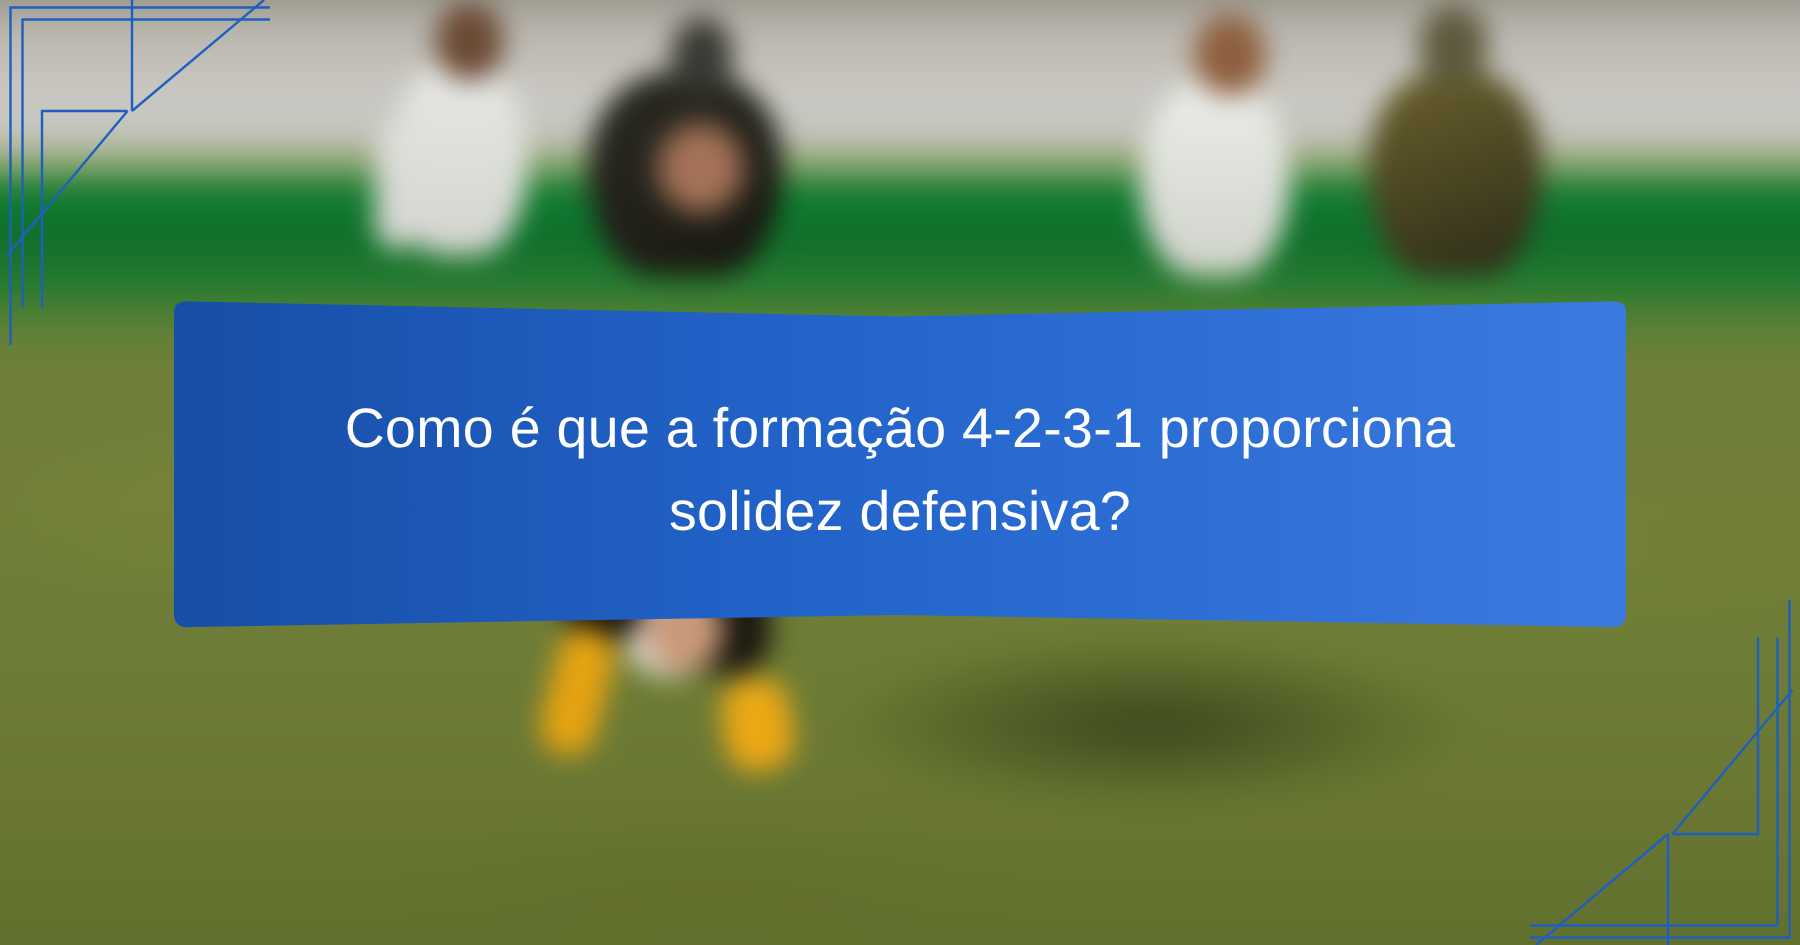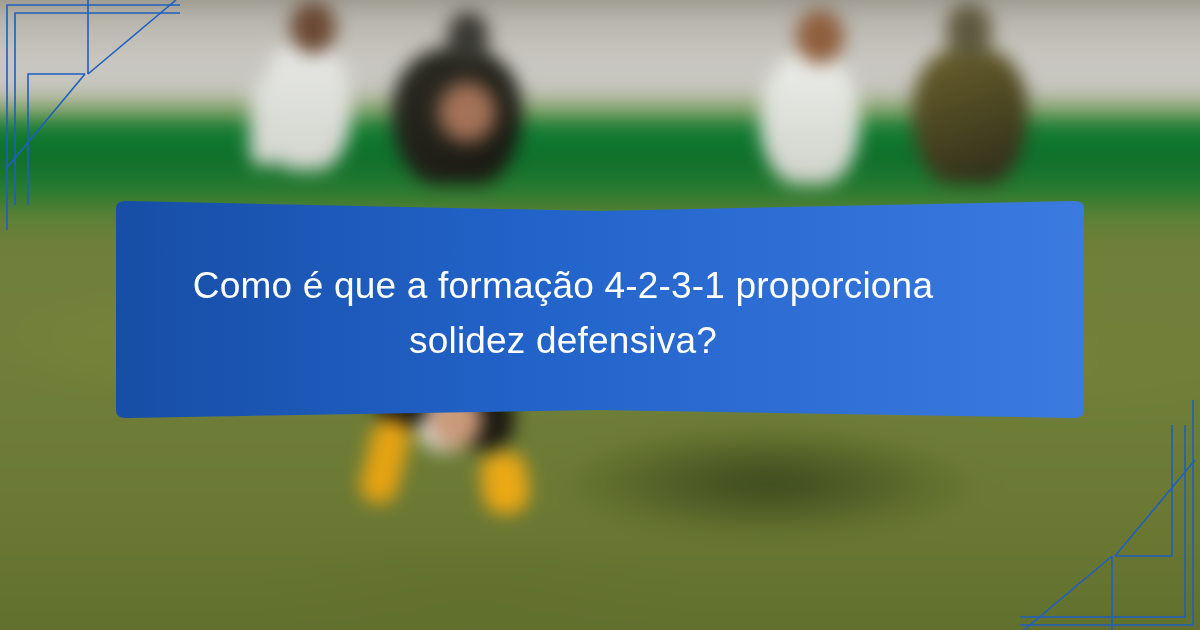--- a/index.html
+++ b/index.html
@@ -135,20 +135,21 @@
     width: 1004px;
     height: 232px;
     z-index: 4;
   }
   .banner-shape { position: absolute; inset: 0; }
   .banner-text {
     position: absolute;
     inset: 0;
     display: flex;
     flex-direction: column;
+    align-items: center;
     justify-content: center;
     padding: 0 70px;
     box-sizing: border-box;
   }
   .headline {
     margin: 0;
     color: #ffffff;
     font-family: "Liberation Sans", sans-serif;
     font-weight: 400;
     font-size: 37px;

